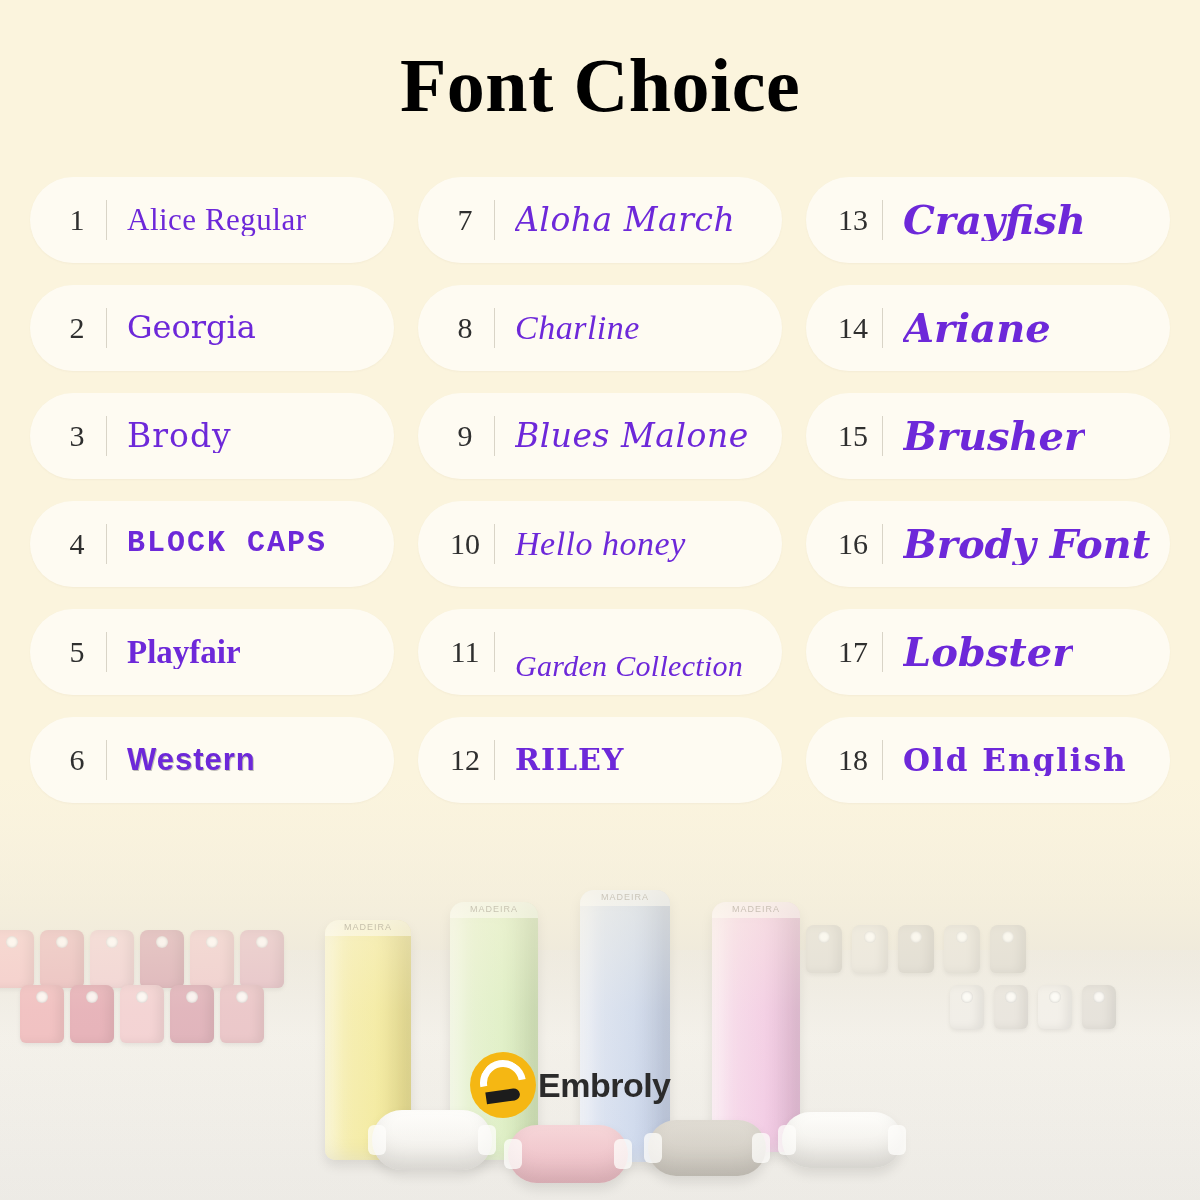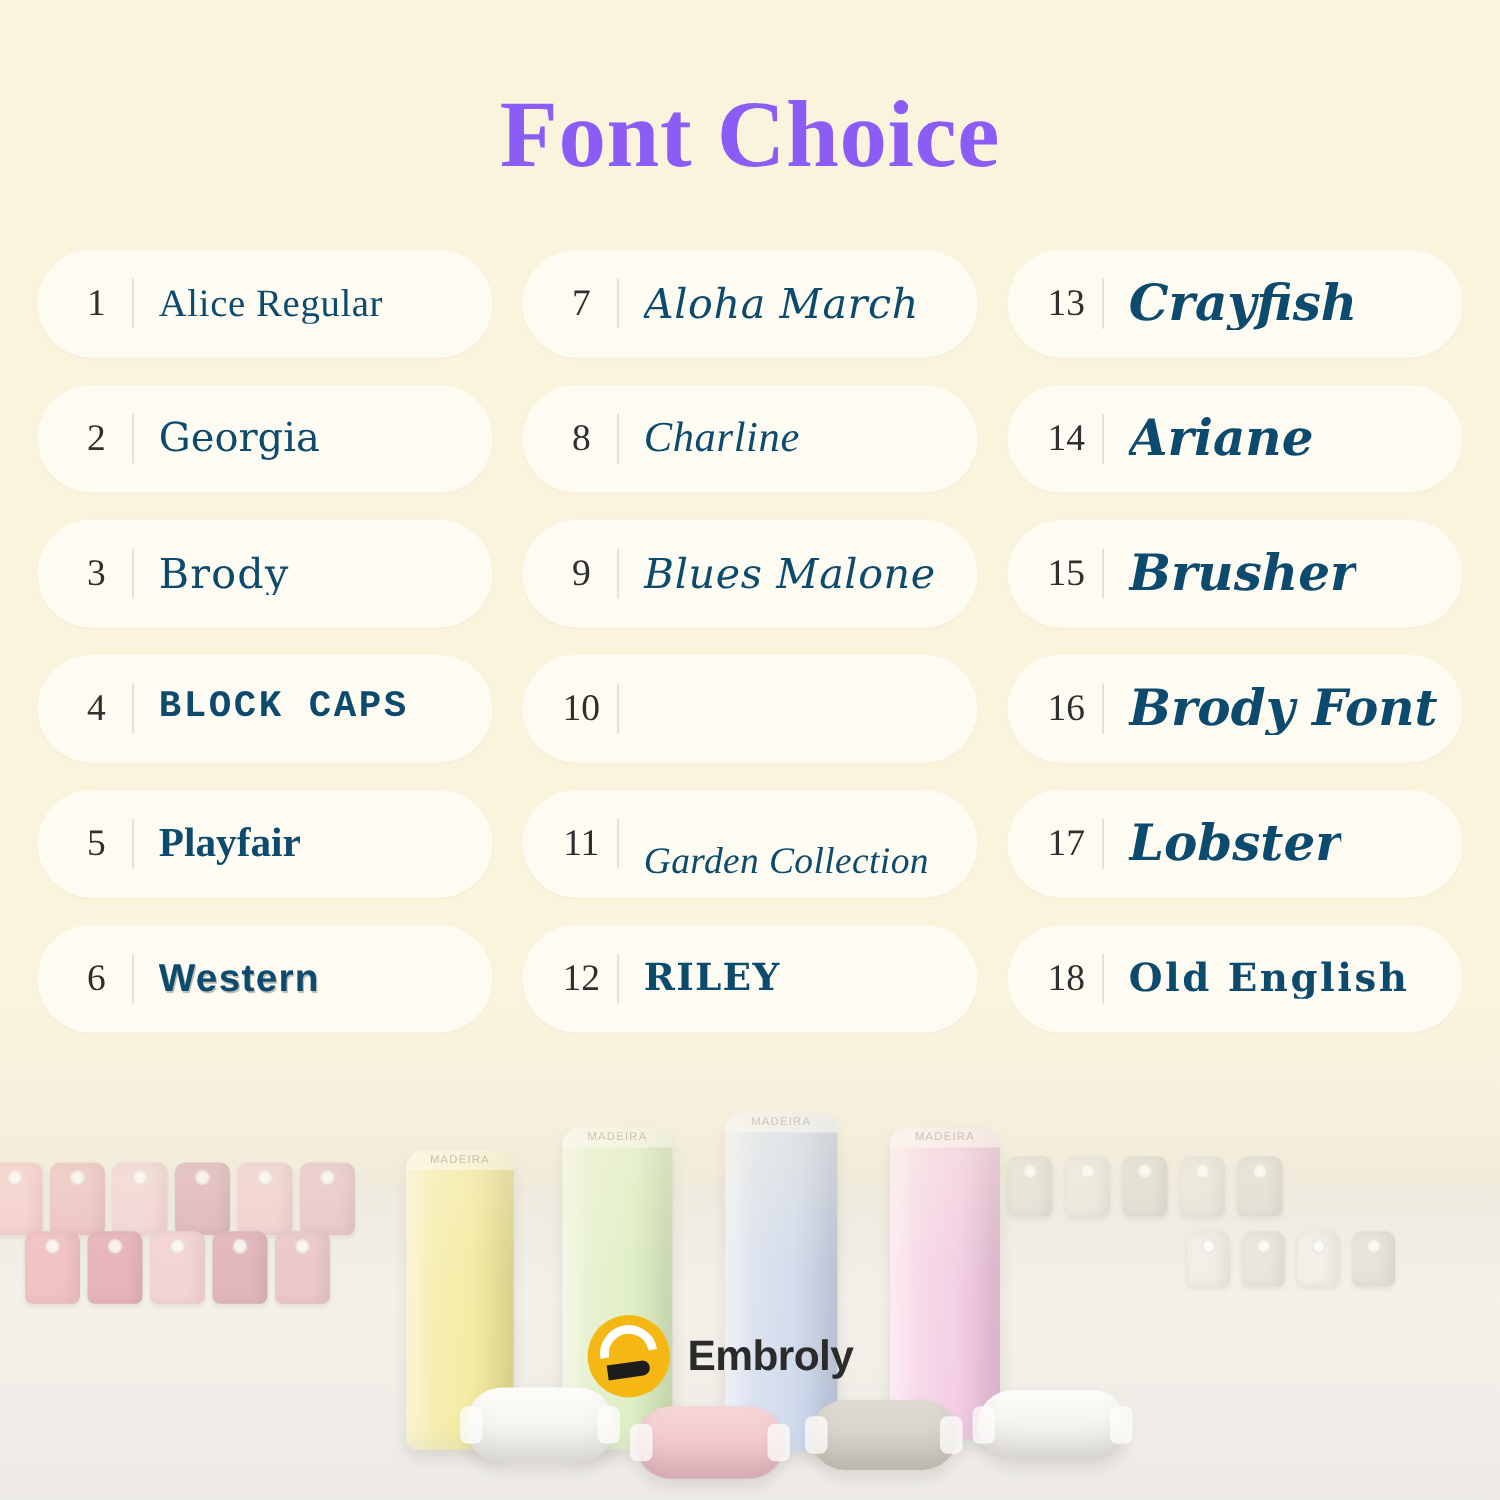--- a/index.html
+++ b/index.html
@@ -86,23 +86,23 @@
   }
 
   
   #content { position: relative; z-index: 2; width: 1200px; height: 1200px; }
 
   #page-title {
     text-align: center;
     font-family: "Liberation Serif", serif;
     font-weight: bold;
     font-size: 76px;
-    color: #8b5cf6;
+    color: #000000;
     letter-spacing: 0.5px;
-    padding-top: 65px;
+    padding-top: 42px;
   }
 
   #grid {
     margin: 48px auto 0 auto;
     width: 1140px;
     display: grid;
     grid-template-columns: repeat(3, 1fr);
     column-gap: 24px;
     row-gap: 22px;
   }
@@ -129,21 +129,21 @@
   .divider {
     width: 1px;
     height: 40px;
     background: rgba(150,140,120,0.35);
     margin-right: 20px;
     flex: 0 0 1px;
   }
 
   .card-label {
     font-size: 33px;
-    color: #0c4a6e;
+    color: #6d28d9;
     white-space: nowrap;
     overflow: hidden;
     text-overflow: clip;
     line-height: 1.05;
   }
 
   
   .f-alice   { font-family: "Liberation Serif", serif; font-size: 31px; letter-spacing: 0.5px; }
   .f-georgia { font-family: "DejaVu Serif", serif; font-size: 32px; }
   .f-type    { font-family: "DejaVu Serif", serif; font-size: 33px; letter-spacing: 1px; }
@@ -160,21 +160,21 @@
   .f-oldeng  { font-family: "DejaVu Serif", serif; font-weight: bold; font-size: 31px; letter-spacing: 2px; }
 
   
   #logo {
     position: absolute;
     z-index: 3;
     left: 470px;
     top: 1052px;
     display: flex;
     align-items: center;
-    gap: 14px;
+    gap: 2px;
   }
   #logo .mark {
     width: 66px; height: 66px;
     position: relative;
   }
   #logo .mark .disc {
     position: absolute; inset: 0;
     border-radius: 50%;
     background: #f5b713;
   }
@@ -317,20 +317,21 @@
     </div>
 
     <div class="font-card">
       <div class="card-num">4</div>
       <div class="divider"></div>
       <div class="card-label f-block">BLOCK CAPS</div>
     </div>
     <div class="font-card">
       <div class="card-num">10</div>
       <div class="divider"></div>
+      <div class="card-label f-script-l">Hello honey</div>
     </div>
     <div class="font-card">
       <div class="card-num">16</div>
       <div class="divider"></div>
       <div class="card-label f-script-b">Brody Font</div>
     </div>
 
     <div class="font-card">
       <div class="card-num">5</div>
       <div class="divider"></div>

